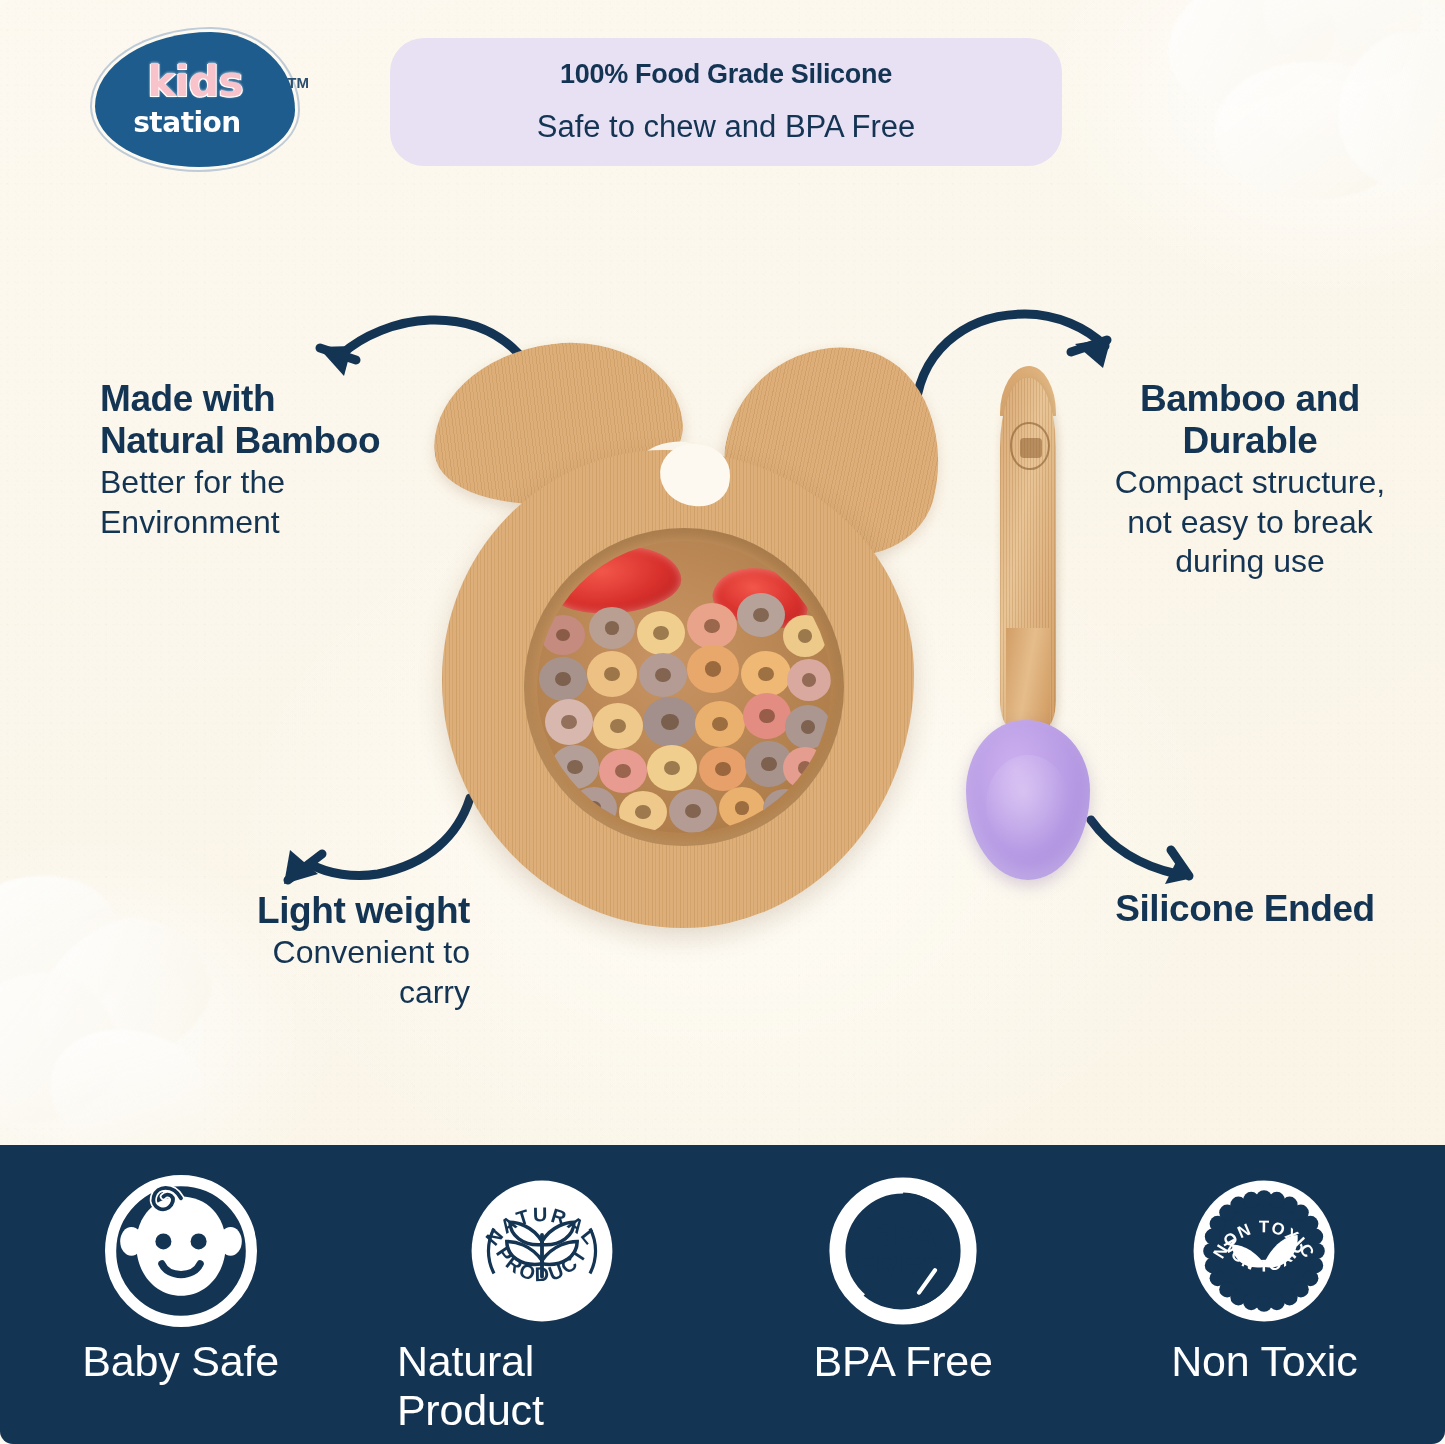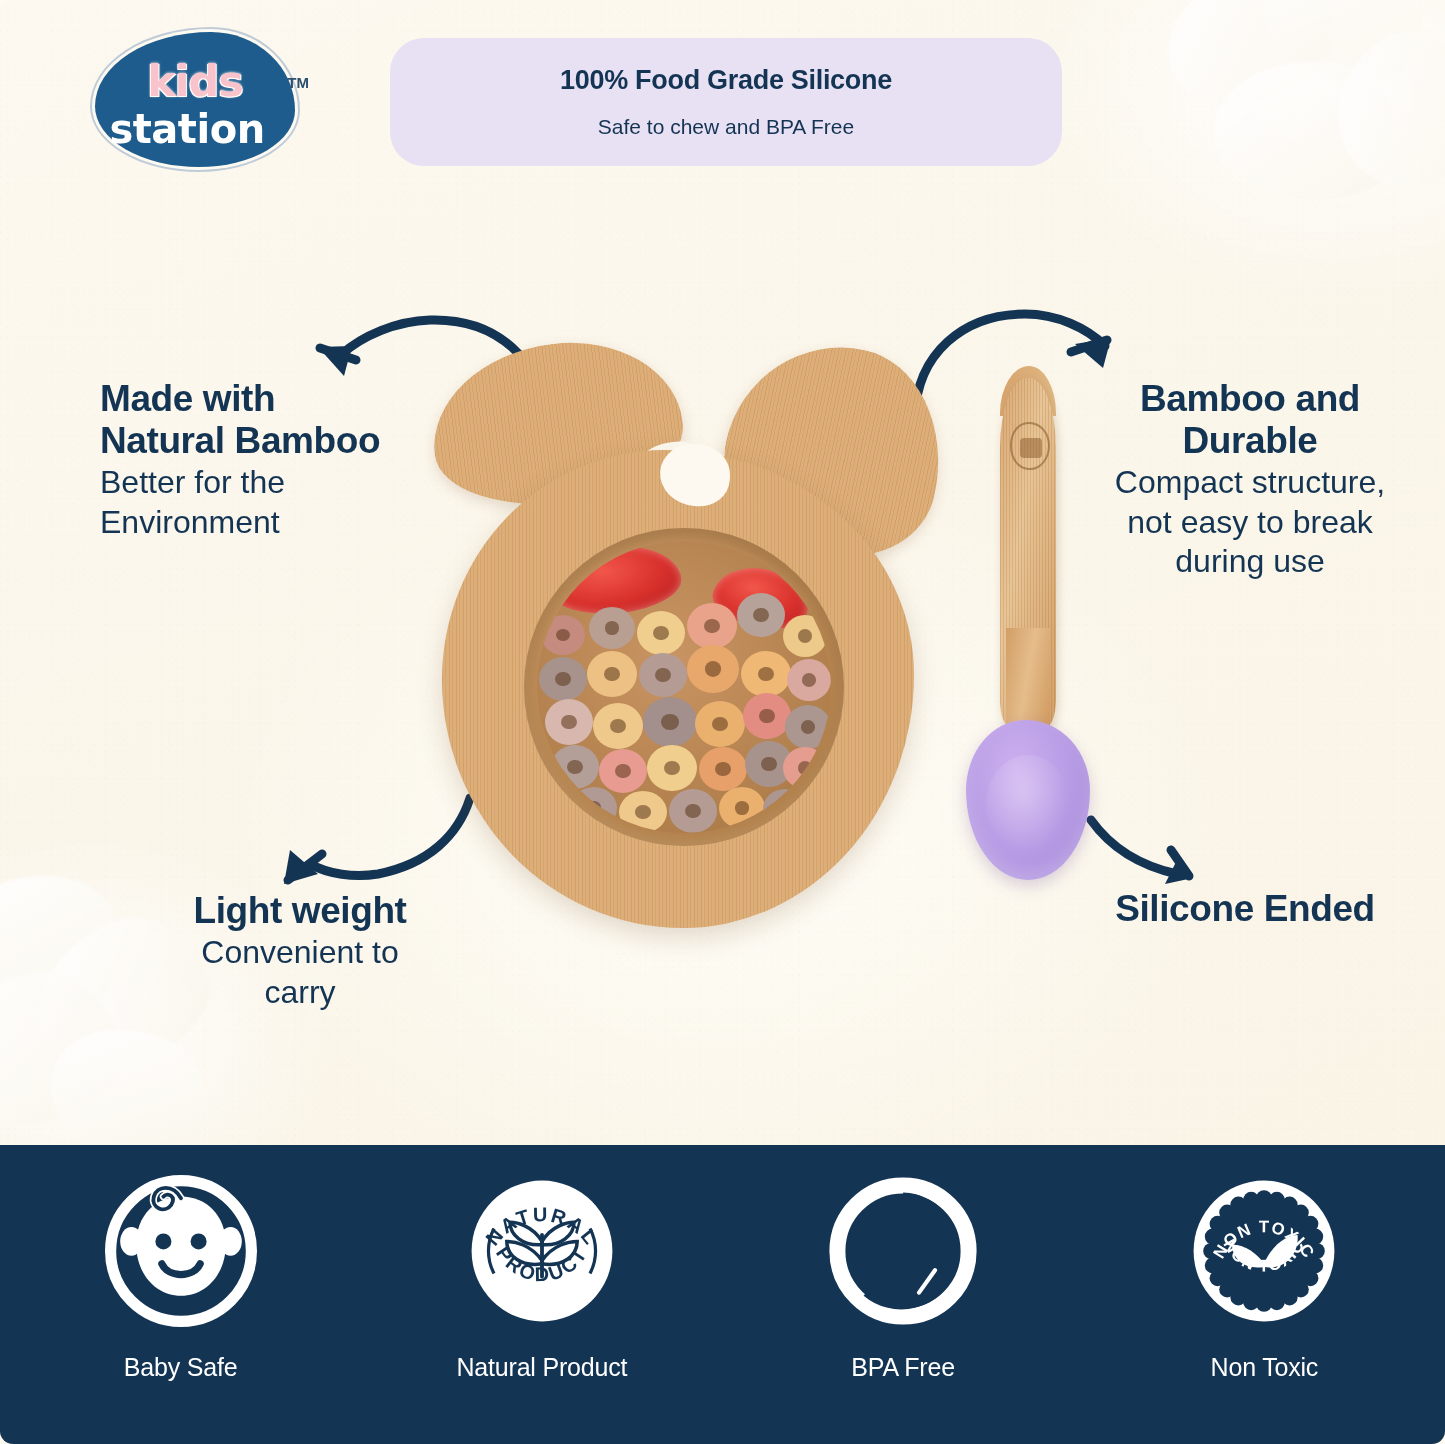--- a/index.html
+++ b/index.html
@@ -45,40 +45,40 @@
     box-shadow:0 0 0 3px #fdfaf2, 0 0 0 5px #bfcbd6;
   }
   .logo-kids{
     position:absolute;left:0;right:0;top:24px;text-align:center;
     font-size:43px;font-weight:bold;color:#f9c3cb;letter-spacing:-1px;
     text-shadow:0 0 3px #fff,1px 1px 0 #fff,-1px 1px 0 #fff;
     font-family:"DejaVu Sans", sans-serif;
   }
   .logo-station{
     position:absolute;left:0;right:16px;top:74px;text-align:center;
-    font-size:40px;font-weight:bold;color:#ffffff;letter-spacing:-.5px;
+    font-size:28px;font-weight:bold;color:#ffffff;letter-spacing:-.5px;
     font-family:"DejaVu Sans", sans-serif;
   }
   .logo-tm{position:absolute;right:-14px;top:42px;color:#2b4f6e;font-size:15px;font-weight:bold;}
 
   .banner{
     position:absolute;left:390px;top:38px;width:672px;height:128px;
     background:#e8e0f3;border-radius:34px;
     display:flex;flex-direction:column;align-items:center;justify-content:center;
   }
   .banner-title{font-size:27px;font-weight:bold;color:#143454;letter-spacing:-.3px;line-height:1.1;}
-  .banner-sub{font-size:21px;color:#143454;margin-top:20px;line-height:1.1;}
+  .banner-sub{font-size:31px;color:#143454;margin-top:20px;line-height:1.1;}
 
   
   .feat{position:absolute;color:#143454;}
   .feat .t{font-size:37px;font-weight:bold;line-height:1.14;letter-spacing:-.4px;}
   .feat .s{font-size:32px;line-height:1.2;margin-top:1px;}
   .f-tl{left:100px;top:378px;width:350px;text-align:left;}
   .f-tr{left:1085px;top:378px;width:330px;text-align:center;}
-  .f-bl{left:130px;top:890px;width:340px;text-align:center;}
+  .f-bl{left:130px;top:890px;width:340px;text-align:right;}
   .f-br{left:1070px;top:888px;width:350px;text-align:center;}
 
   .arrow{position:absolute;}
   .a-tl{left:300px;top:302px;}
   .a-tr{left:905px;top:298px;}
   .a-bl{left:248px;top:788px;}
   .a-br{left:1085px;top:808px;}
 
   
   .plate-wrap{position:absolute;left:432px;top:340px;width:510px;height:592px;}
@@ -186,21 +186,21 @@
     background:#143454;
   }
   .badges{
     position:absolute;left:0;top:0;width:1445px;height:299px;
     display:flex;align-items:flex-start;justify-content:space-around;padding-top:26px;
     box-sizing:border-box;
   }
   .badge{width:290px;display:flex;flex-direction:column;align-items:center;}
   .badge-ico{width:160px;height:160px;}
   .badge-label{
-    margin-top:22px;color:#ffffff;font-size:25px;letter-spacing:-.2px;
+    margin-top:6px;color:#ffffff;font-size:43px;letter-spacing:-.2px;
   }
 </style>
 </head>
 <body>
 
 <div class="page">
   <div class="grain"></div>
 
   <div class="floral-tr">
     <div class="petal" style="left:10px;top:30px;width:170px;height:130px;transform:rotate(-18deg);"></div>

